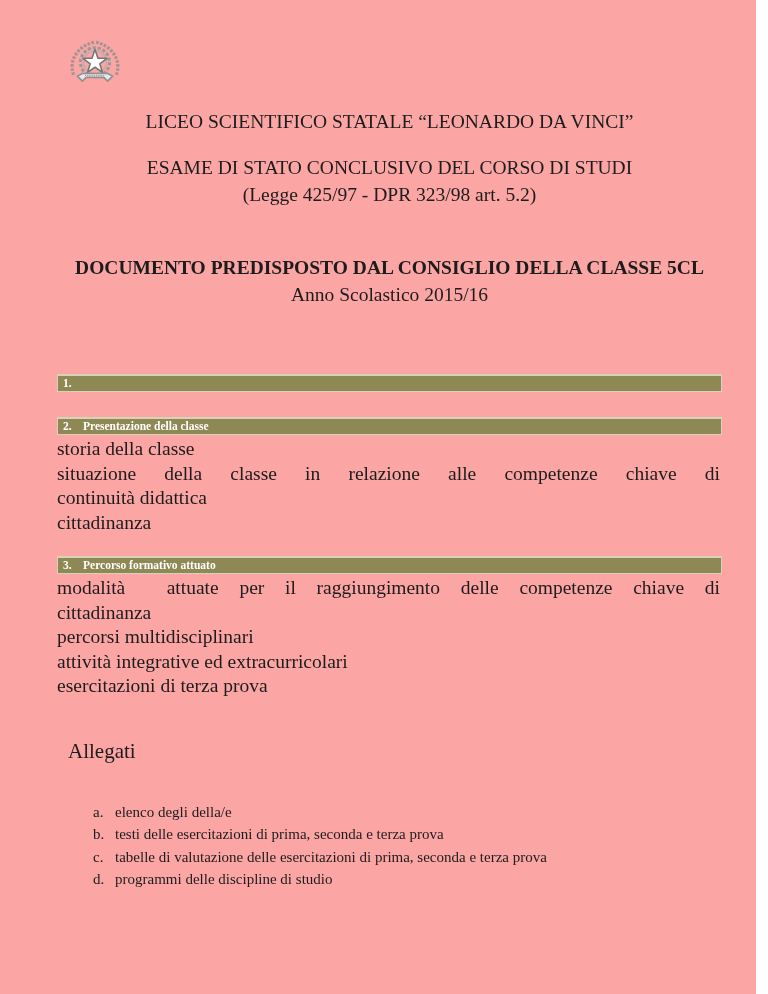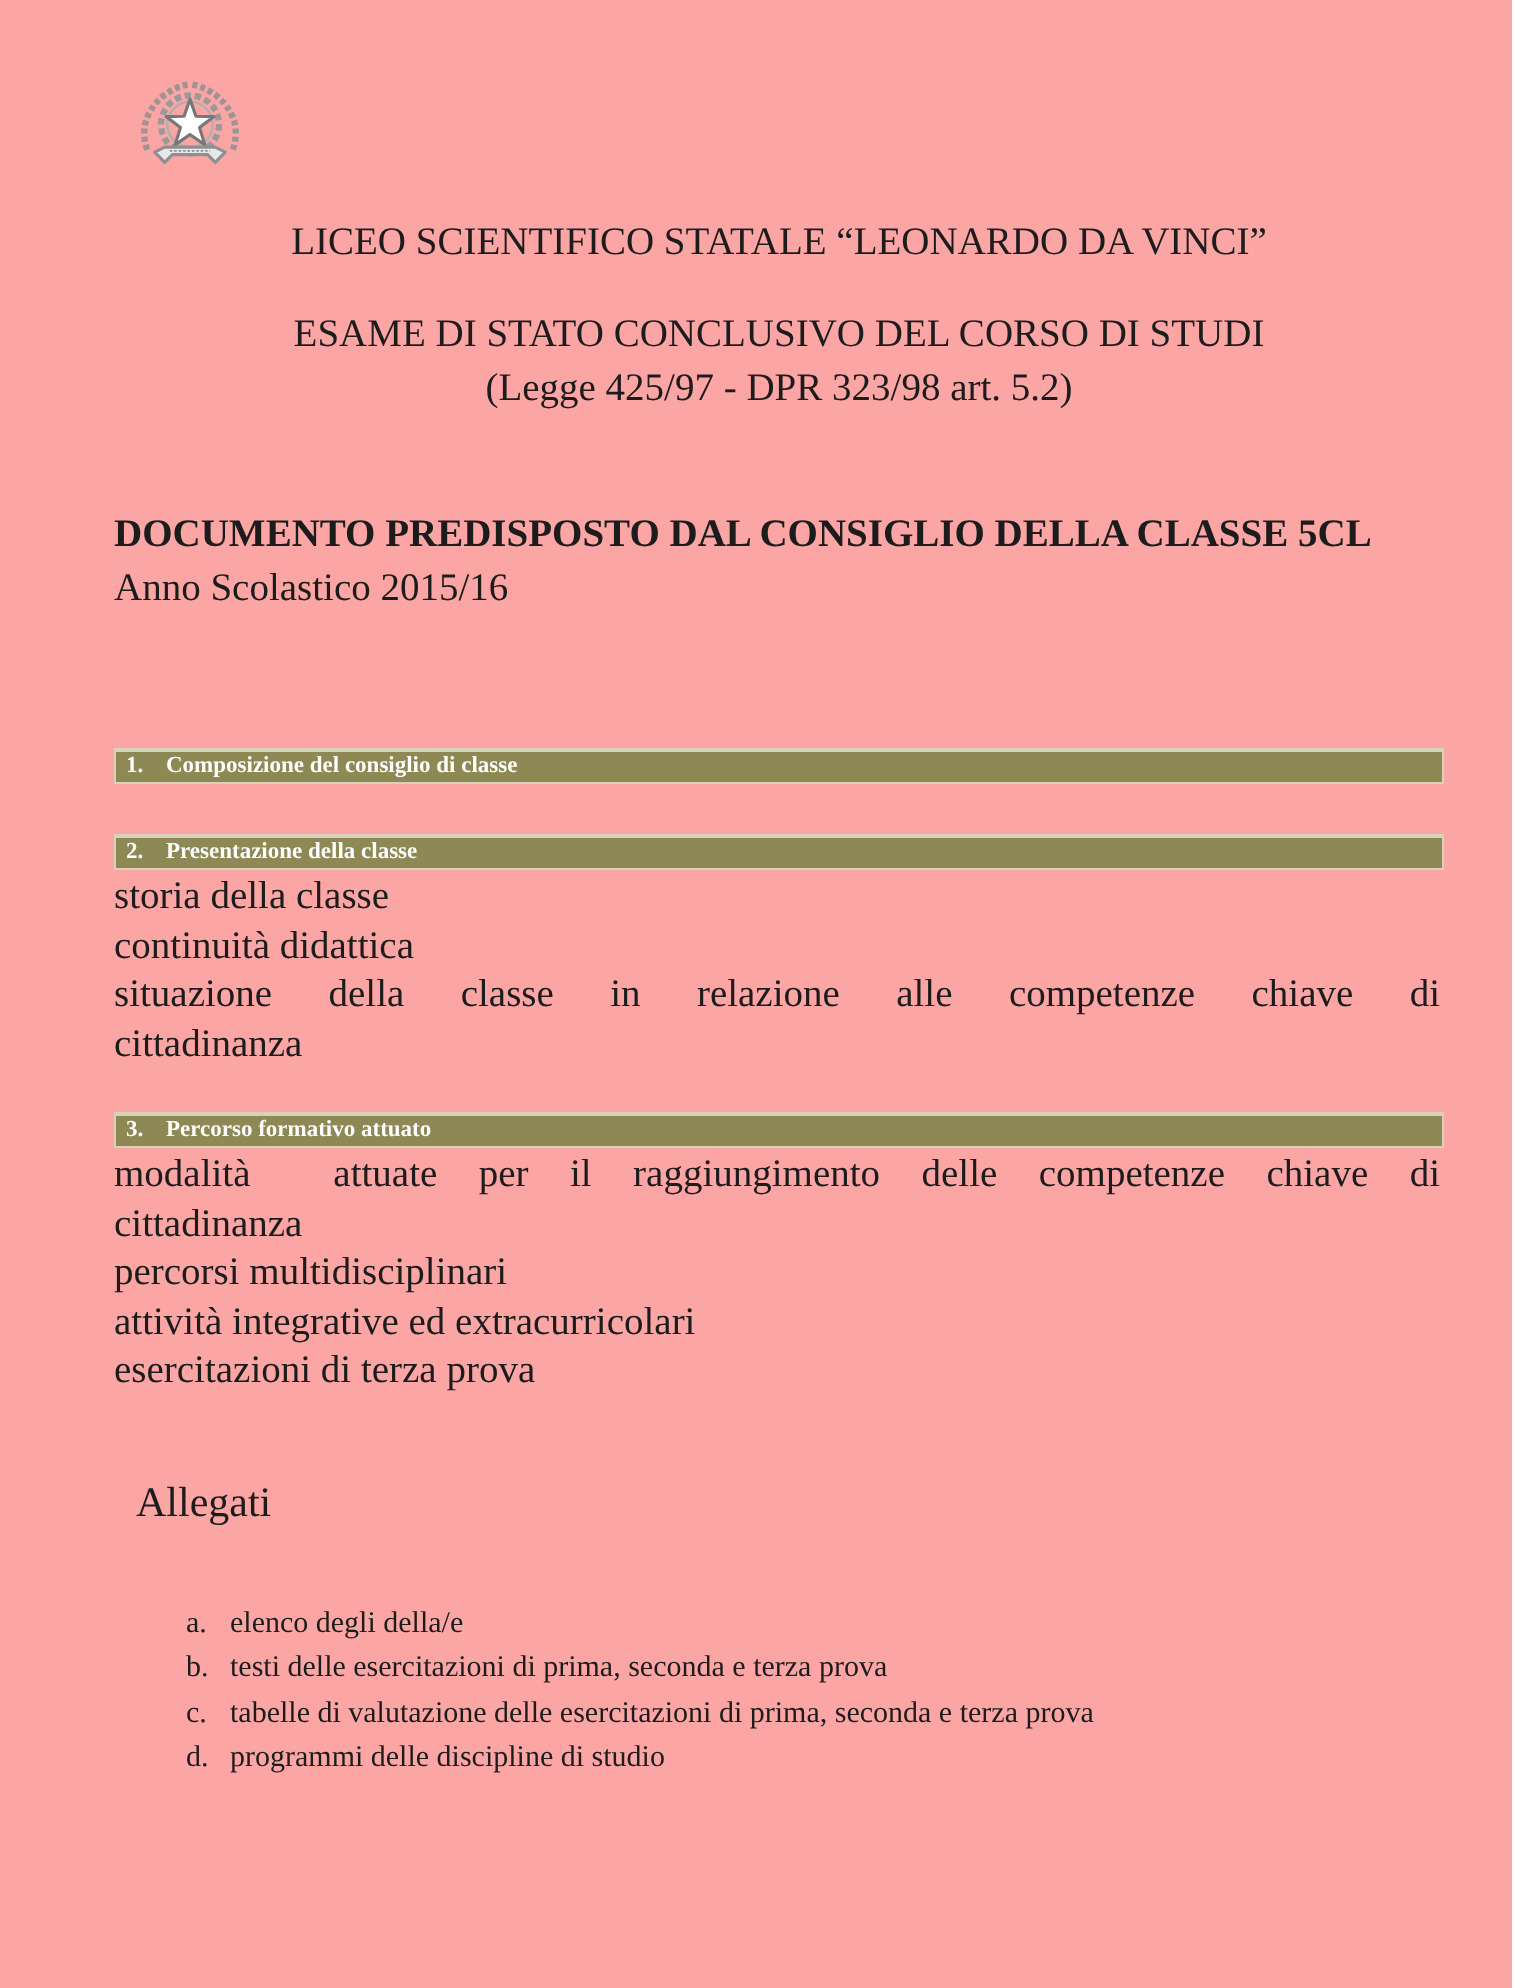--- a/index.html
+++ b/index.html
@@ -12,21 +12,21 @@
     overflow:hidden;
   }
   .logo{position:absolute;left:63px;top:37px;width:64px;height:58px;}
   .header-block{
     position:absolute;left:57px;top:108px;width:665px;
     text-align:center;font-size:19.5px;line-height:27.5px;
   }
   .header-spacer{height:18px;}
   .doc-title-block{
     position:absolute;left:57px;top:254px;width:665px;
-    font-size:19.5px;line-height:27px;
+    text-align:center;font-size:19.5px;line-height:27px;
   }
   .doc-title{font-weight:bold;}
   .section-bar{
     position:absolute;left:57px;width:663px;height:15px;
     background:#8e8855;
     border:1px solid #d9d2ba;border-top:2px solid #d9d2ba;
     color:#ffffff;font-weight:bold;font-size:11.5px;line-height:15px;
     display:flex;align-items:center;padding:0;
   }
   .bar-num{display:inline-block;width:20px;padding-left:5px;flex:none;}
@@ -76,32 +76,31 @@
     <div>(Legge 425/97 - DPR 323/98 art. 5.2)</div>
   </div>
 
   <div class="doc-title-block">
     <div class="doc-title">DOCUMENTO PREDISPOSTO DAL CONSIGLIO DELLA CLASSE 5CL</div>
     <div>Anno Scolastico  2015/16</div>
   </div>
 
   <div class="section-bar" id="bar-1">
     <span class="bar-num">1.</span>
-    <span class="bar-title">Composizione del consiglio di classe</span>
   </div>
 
   <div class="section-bar" id="bar-2">
     <span class="bar-num">2.</span>
     <span class="bar-title">Presentazione della classe</span>
   </div>
 
   <div class="body-block" id="body-2">
     <div class="line">storia della classe</div>
+    <div class="line just">situazione della classe in relazione alle competenze chiave di</div>
     <div class="line">continuità didattica</div>
-    <div class="line just">situazione della classe in relazione alle competenze chiave di</div>
     <div class="line">cittadinanza</div>
   </div>
 
   <div class="section-bar" id="bar-3">
     <span class="bar-num">3.</span>
     <span class="bar-title">Percorso formativo attuato</span>
   </div>
 
   <div class="body-block" id="body-3">
     <div class="line just">modalità  attuate per il raggiungimento delle competenze chiave di</div>

